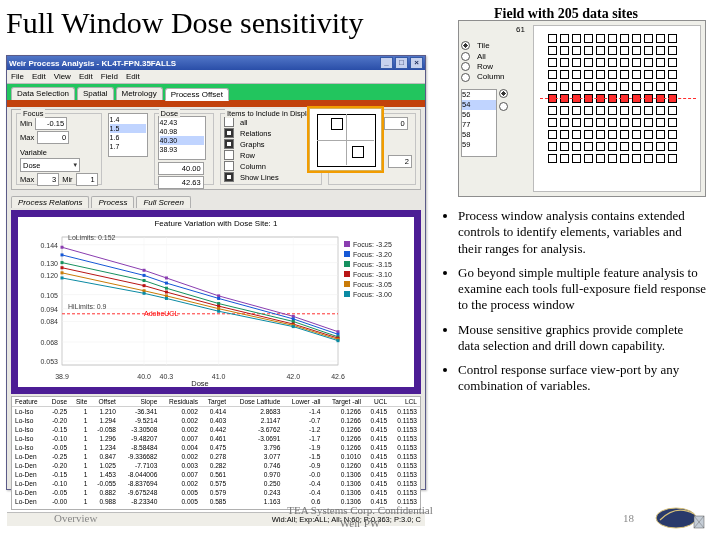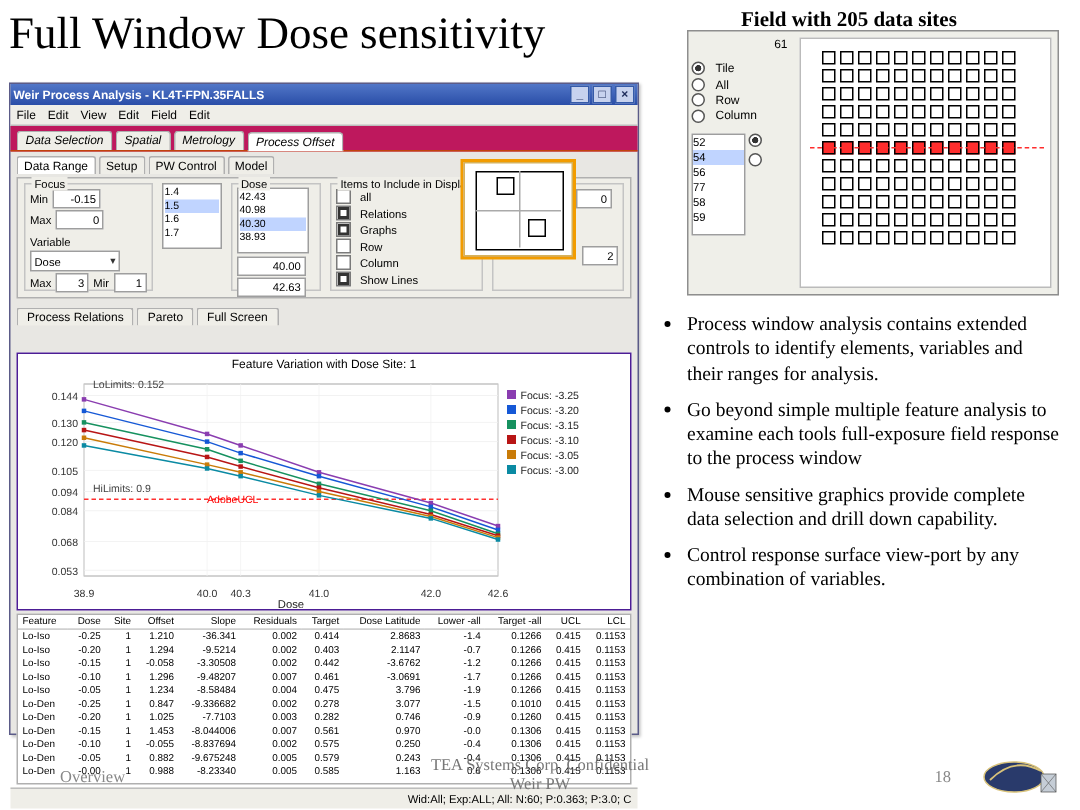--- a/index.html
+++ b/index.html
@@ -83,24 +83,23 @@
     display: flex;
     align-items: center;
     gap: 8px;
     padding: 0 4px;
     font-size: 8px;
   }
   .app .tabs {
     display: flex;
     gap: 2px;
     padding: 3px 4px 0 4px;
-    background: #be185d;
-    border-bottom: 1px solid #c2410c;
+    background: #22c55e;
+    border-bottom: 7px solid #c2410c;
     font-size: 8px;
-    font-style: italic;
   }
   .app .tabs .tab {
     padding: 1px 5px;
     border: 1px solid #b0b0b0;
     border-bottom: none;
     background: #efeee8;
     border-radius: 3px 3px 0 0;
   }
   .app .tabs .tab.active {
     background: #fff;
@@ -189,32 +188,33 @@
     padding: 0 2px;
     font-size: 7.5px;
   }
   .dropdown .arr { font-size: 7px; color: #333; }
 
   .subtabs2 {
     display: flex;
     gap: 2px;
     padding: 2px 4px 0 4px;
     font-size: 8px;
+    font-style: italic;
   }
   .subtabs2 .tab {
     padding: 1px 6px;
     border: 1px solid #b0b0b0;
     border-bottom: none;
     background: #efeee8;
     border-radius: 2px 2px 0 0;
   }
 
   .chart-wrap {
-    margin: 18px 4px 2px 4px;
-    border: 1px solid #4c1d95;
+    margin: 2px 4px 2px 4px;
+    border: 7px solid #4c1d95;
     background: #fff;
     height: 170px;
     position: relative;
   }
   .chart-wrap .chart-title {
     text-align: center;
     font-size: 8px;
     padding-top: 2px;
   }
   .chart-wrap svg {
@@ -353,21 +353,21 @@
     width: 266px;
     font-size: 13px;
     line-height: 1.25;
   }
   .bullets ul { margin: 0; padding: 0 0 0 18px; }
   .bullets li { margin-bottom: 8px; }
 
   
   .foot-left {
     position: absolute;
-    left: 40px;
+    left: 54px;
     bottom: 16px;
     font-size: 11px;
     color: #888;
   }
   .foot-center {
     position: absolute;
     left: 50%;
     transform: translateX(-50%);
     bottom: 10px;
     text-align: center;
@@ -415,26 +415,20 @@
       <span>Edit</span>
       <span>Field</span>
       <span>Edit</span>
     </div>
     <div class="tabs">
       <span class="tab">Data Selection</span>
       <span class="tab">Spatial</span>
       <span class="tab">Metrology</span>
       <span class="tab active">Process Offset</span>
     </div>
-    <div class="subtabs">
-      <span class="tab active">Data Range</span>
-      <span class="tab">Setup</span>
-      <span class="tab">PW Control</span>
-      <span class="tab">Model</span>
-    </div>
 
     <div class="controls-panel">
       <div class="fieldset" style="width:80px">
         <span class="legend">Focus</span>
         <div class="row">
             <span>Min</span>
             <span class="num">-0.15</span>
           </div>
         <div class="row">
             <span>Max</span>
@@ -522,21 +516,21 @@
             <span class="num" style="width:18px">0</span>
           </div>
         <div style="position:relative;height:24px;margin-top:2px">
           <span class="num" style="width:18px;position:absolute;right:0;top:0">2</span>
         </div>
       </div>
     </div>
 
     <div class="subtabs2">
       <span class="tab">Process Relations</span>
-      <span class="tab">Pareto</span>
+      <span class="tab">Process</span>
       <span class="tab">Full Screen</span>
     </div>
 
     <div class="chart-wrap">
       <div class="chart-title">Feature Variation with Dose
 Site: 1</div>
       <svg width="410" height="170">
           <rect x="44" y="20" width="276" height="128" fill="none" stroke="#888" stroke-width="0.5"></rect>
           <text x="40" y="30.680000000000007" text-anchor="end" font-size="7" fill="#333">0.144</text>
           <line x1="44" x2="320" y1="27.680000000000007" y2="27.680000000000007" stroke="#eee" stroke-width="0.5"></line>

